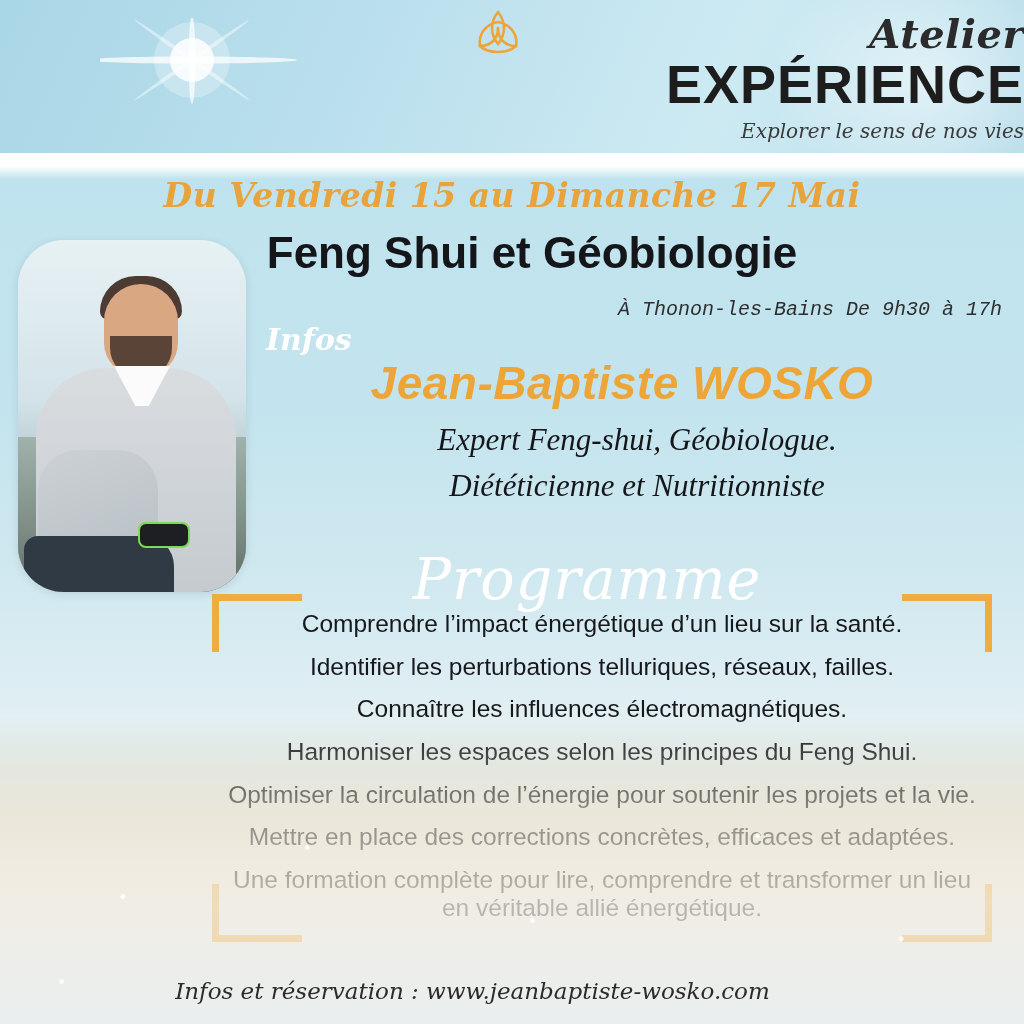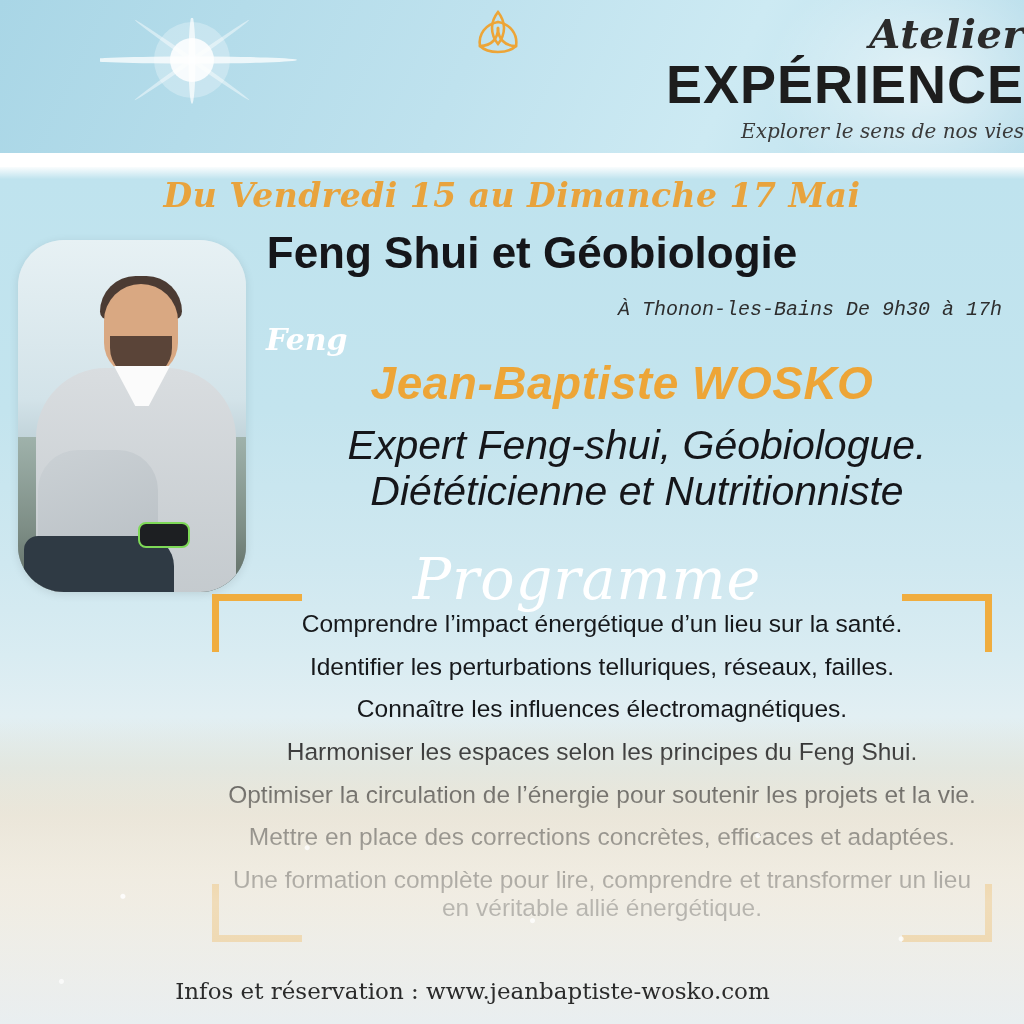--- a/index.html
+++ b/index.html
@@ -188,23 +188,23 @@
     font-family: "Liberation Sans", sans-serif;
     font-style: italic;
     font-weight: bold;
     font-size: 46px;
     color: #eda537;
     letter-spacing: 0.5px;
   }
   .role1, .role2 {
     position: absolute; left: 0; width: 1024px; text-align: center;
     padding-left: 250px;
-    font-family: Liberation Sans, sans-serif;
-    font-style: italic;
-    font-size: 41px;
+    font-family: Liberation Serif, serif;
+    font-style: italic;
+    font-size: 31px;
     color: #15161a;
   }
   .role1 { top: 422px; }
   .role2 { top: 468px; }
 
   
   .programme-title {
     position: absolute; left: 0; top: 546px; width: 1024px; text-align: center;
     padding-left: 150px;
     font-family: "DejaVu Serif", serif;
@@ -248,20 +248,21 @@
       radial-gradient(circle at 74% 38%, rgba(255,255,255,0.8) 0 2px, rgba(255,255,255,0) 3px),
       radial-gradient(circle at 88% 72%, rgba(255,255,255,0.8) 0 2px, rgba(255,255,255,0) 3px),
       radial-gradient(circle at 6% 86%, rgba(255,255,255,0.7) 0 2px, rgba(255,255,255,0) 3px),
       radial-gradient(circle at 44% 90%, rgba(255,255,255,0.7) 0 2px, rgba(255,255,255,0) 3px),
       linear-gradient(to bottom, rgba(233,226,209,0) 0%, rgba(236,229,214,0.55) 30%, rgba(240,236,226,0.75) 60%, rgba(233,238,240,0.6) 100%);
     pointer-events: none;
   }
   .infos {
     position: absolute; left: 0; top: 978px; width: 945px; text-align: center;
     font-family: "DejaVu Serif", serif;
+    font-style: italic;
     font-size: 23px;
     color: #2b2b2b;
   }
 </style>
 </head>
 <body>
 
 <div id="poster">
 
   <div class="header-band">
@@ -304,21 +305,21 @@
     <div class="shirt"></div>
     <div class="arm"></div>
     <div class="pant"></div>
     <div class="hair"></div>
     <div class="head"></div>
     <div class="beard"></div>
     <div class="collar"></div>
     <div class="device"></div>
   </div>
 
-  <div class="avec">Feng</div>
+  <div class="avec">Infos</div>
   <div class="speaker">Jean-Baptiste WOSKO</div>
   <div class="role1">Expert Feng-shui, Géobiologue.</div>
   <div class="role2">Diététicienne et Nutritionniste</div>
 
   <div class="programme-title">Programme</div>
   <div class="bracket tl"></div>
   <div class="bracket tr"></div>
   <div class="bracket bl"></div>
   <div class="bracket br"></div>
 

